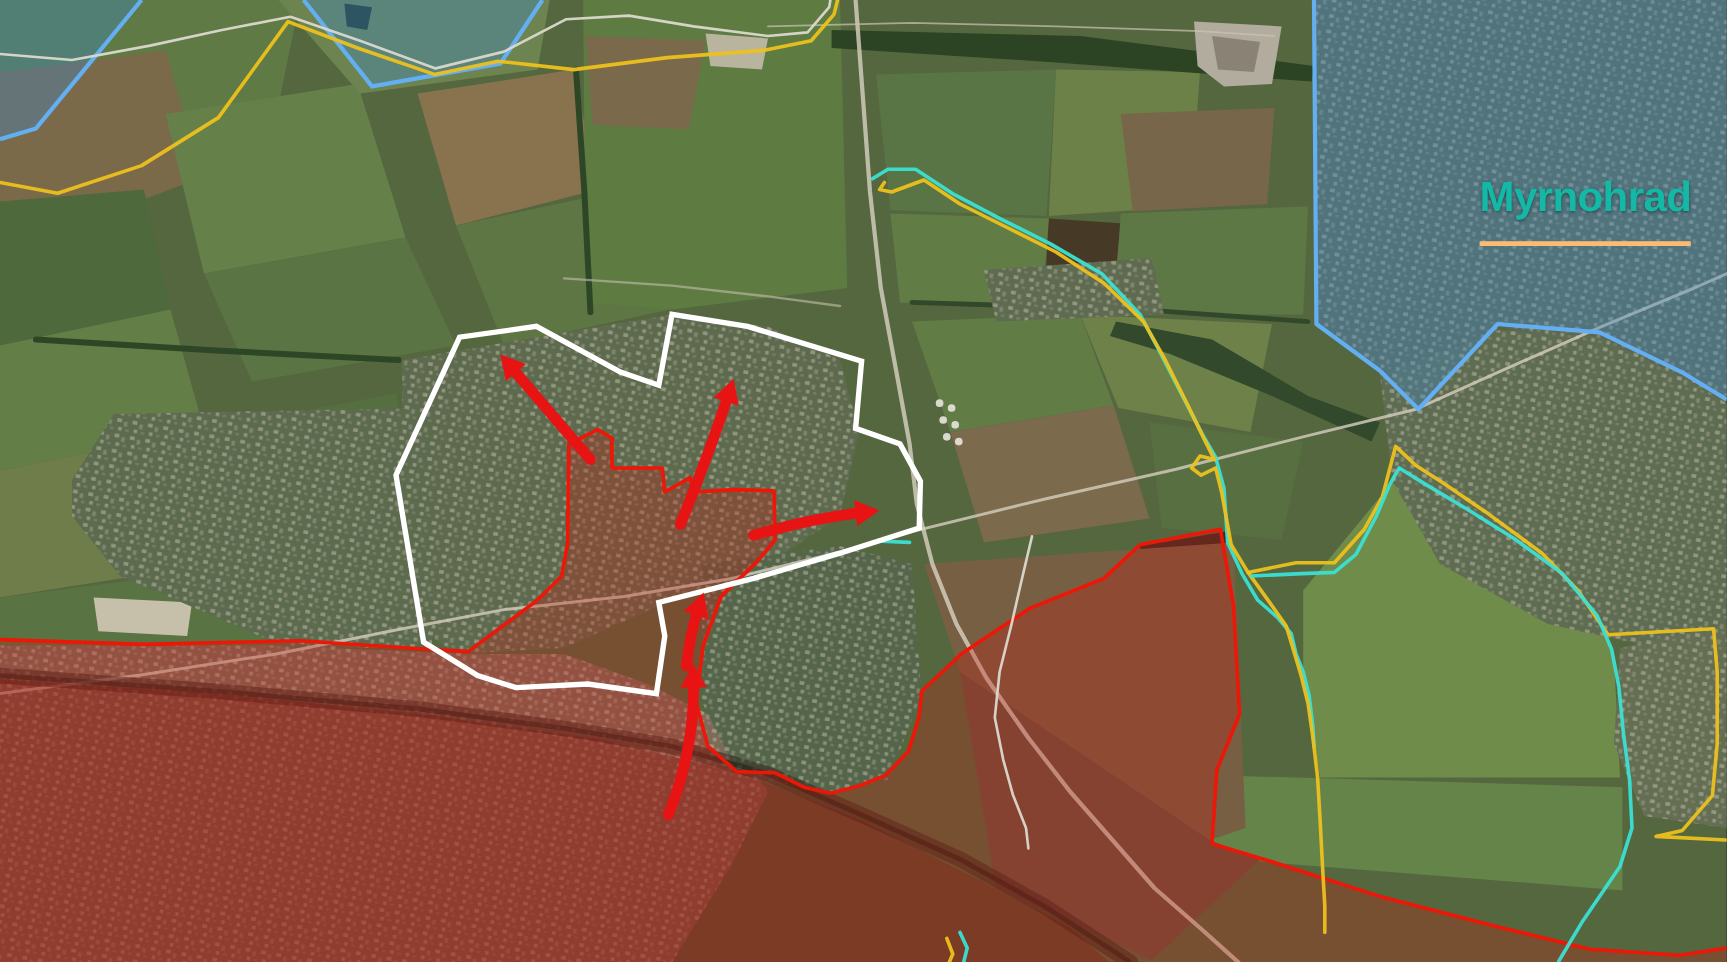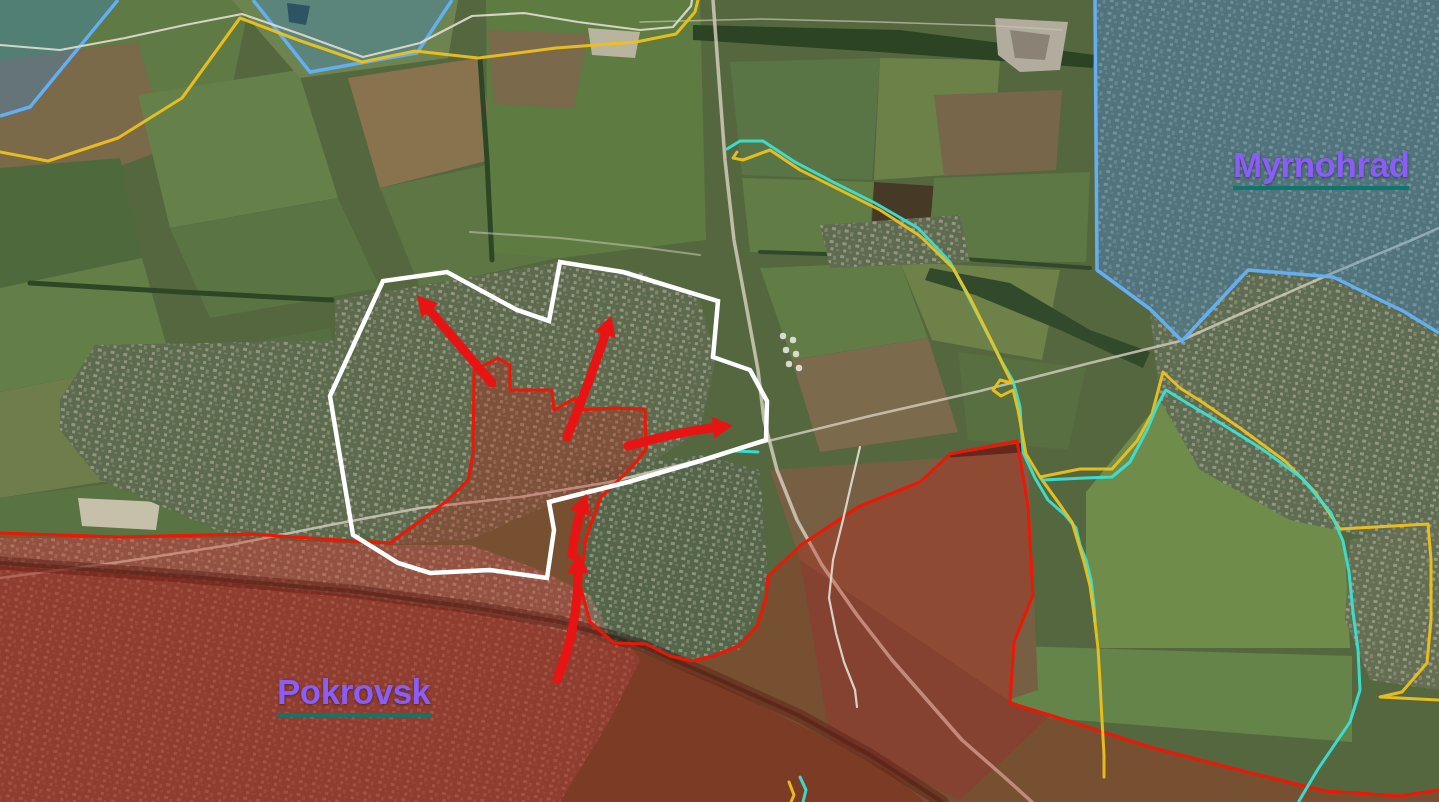--- a/index.html
+++ b/index.html
@@ -1,20 +1,20 @@
 <!DOCTYPE html>
 <html><head>
 <meta charset="utf-8">
 <style>
   html,body{margin:0;padding:0;background:#222;}
   .viewport{position:relative;width:1439px;height:802px;overflow:hidden;
     font-family:"Liberation Sans",sans-serif;}
   .viewport svg{position:absolute;left:0;top:0;display:block;}
-  .city-label{position:absolute;color:#8b5cf6;font-weight:bold;font-size:35px;
-    letter-spacing:-0.5px;line-height:1;padding-bottom:4px;border-bottom:4px solid #0f766e;
+  .city-label{position:absolute;color:#14b8a6;font-weight:bold;font-size:35px;
+    letter-spacing:-0.5px;line-height:1;padding-bottom:19px;border-bottom:4px solid #fdba74;
     text-shadow:0 1px 3px rgba(0,0,0,0.45);white-space:nowrap;}
   .label-pokrovsk{left:277px;top:674px;}
   .label-myrnohrad{left:1233px;top:147px;}
 </style>
 </head>
 <body>
 
 <div class="viewport">
   <div id="svg-host">
       <svg xmlns="http://www.w3.org/2000/svg" width="1439" height="802" viewBox="0 0 1439 802">
@@ -124,15 +124,14 @@
         <path d="M567,437 Q591,378 607,329" fill="none" stroke="#e81414" stroke-width="9" stroke-linecap="round"></path>
         <polygon points="611.3456249439588,315.69152360912625 615.5942493311328,338.1180523377706 594.6809292883312,331.28921314012115" fill="#e81414"></polygon>
         <path d="M628,446 Q676,432 719,427" fill="none" stroke="#e81414" stroke-width="9" stroke-linecap="round"></path>
         <polygon points="732.9063033242176,425.3829879855561 714.3106651581128,438.61938633236116 711.7696462782723,416.76662396573363" fill="#e81414"></polygon>
         <path d="M572,555 Q575,528 582,507" fill="none" stroke="#e81414" stroke-width="9" stroke-linecap="round"></path>
         <polygon points="586.4271887242357,493.7184338272928 590.5381496824546,516.1706052144882 569.6671171253433,509.2135943621178" fill="#e81414"></polygon>
         <path d="M557,679 Q579,625 578,567" fill="none" stroke="#e81414" stroke-width="9" stroke-linecap="round"></path>
         <polygon points="577.7586565584882,553.002080392314 589.101798309544,572.8094814135347 567.1050674974662,573.1887353930533" fill="#e81414"></polygon>
       </svg>
     </div>
-  <div class="city-label label-pokrovsk">Pokrovsk</div>
   <div class="city-label label-myrnohrad">Myrnohrad</div>
 </div>
 
 </body></html>

